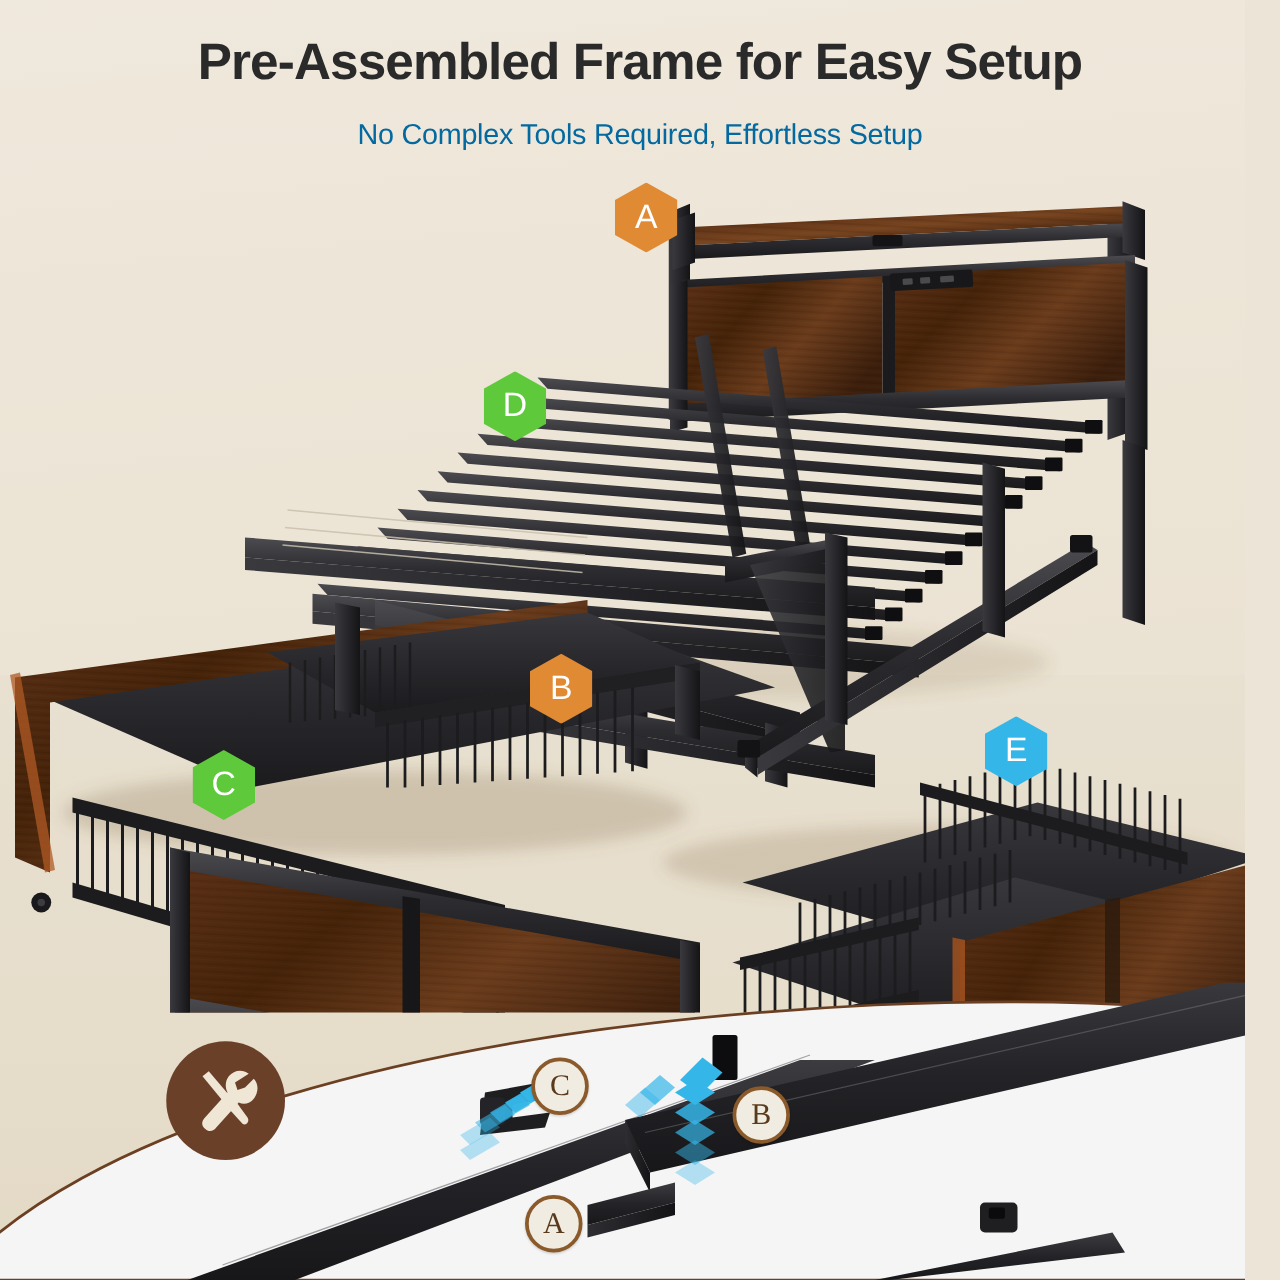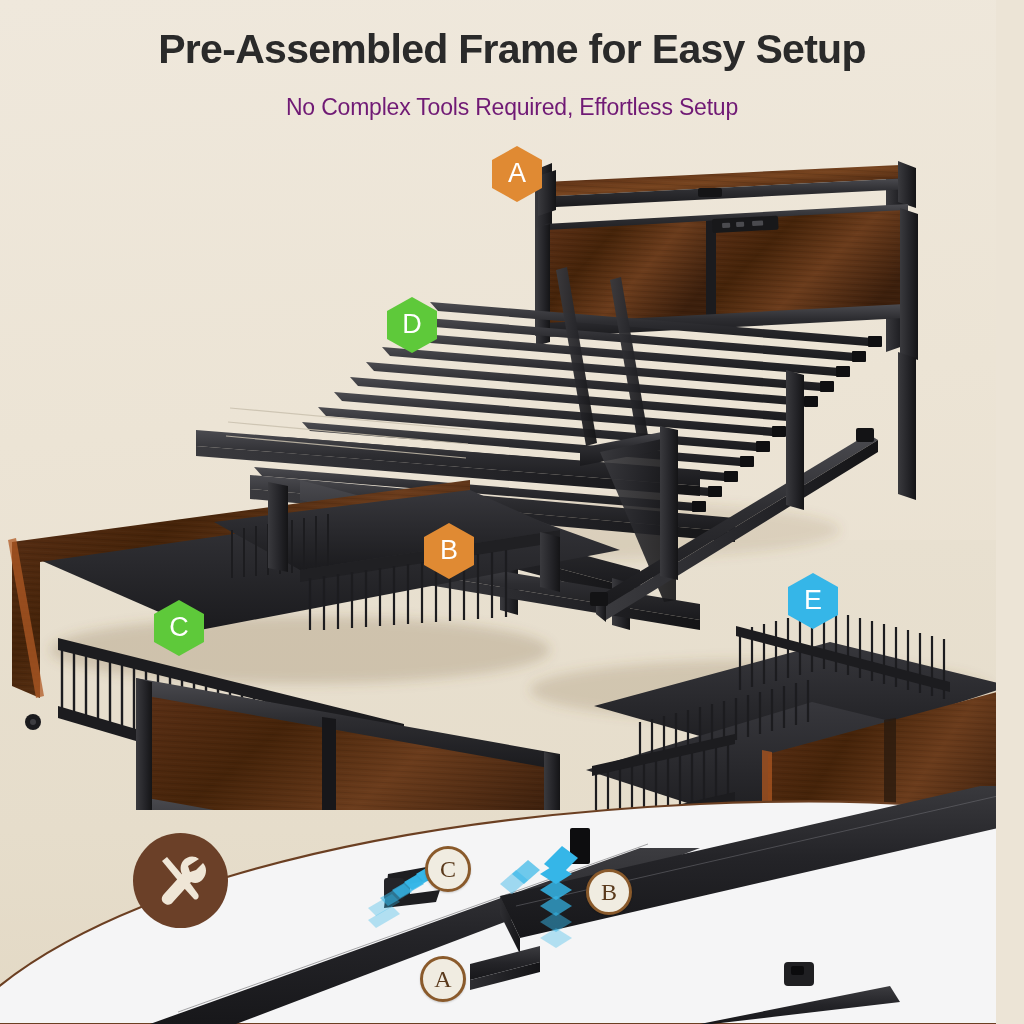--- a/index.html
+++ b/index.html
@@ -15,21 +15,21 @@
   .bg-wall{position:absolute;left:0;top:0;width:1024px;height:1024px;
     background:linear-gradient(175deg,#efe8dc 0%,#ece4d5 40%,#e9e0d0 72%,#e6dccb 100%);}
   .bg-floor{position:absolute;left:0;top:540px;width:1024px;height:484px;
     background:linear-gradient(180deg,#e8e0d0 0%,#e6ddcb 60%,#e3d9c5 100%);}
 
   
   .title{position:absolute;left:0;top:26px;width:1024px;text-align:center;
     font-size:41px;font-weight:bold;color:#2a2a2a;letter-spacing:-0.7px;
     font-family:"Liberation Sans", sans-serif;}
   .subtitle{position:absolute;left:0;top:94px;width:1024px;text-align:center;
-    font-size:23px;font-weight:normal;color:#701a75;letter-spacing:-0.2px;}
+    font-size:23px;font-weight:normal;color:#0369a1;letter-spacing:-0.2px;}
 
   
   .hex{position:absolute;width:50px;height:56px;
     display:flex;align-items:center;justify-content:center;
     clip-path:polygon(50% 0%,100% 25%,100% 75%,50% 100%,0% 75%,0% 25%);
     color:#ffffff;font-size:27px;font-weight:normal;line-height:1;
     font-family:"Liberation Sans", sans-serif;
     filter:drop-shadow(0 2px 3px rgba(0,0,0,.22));}
   .hex span{transform:translateY(-1px);}
 

